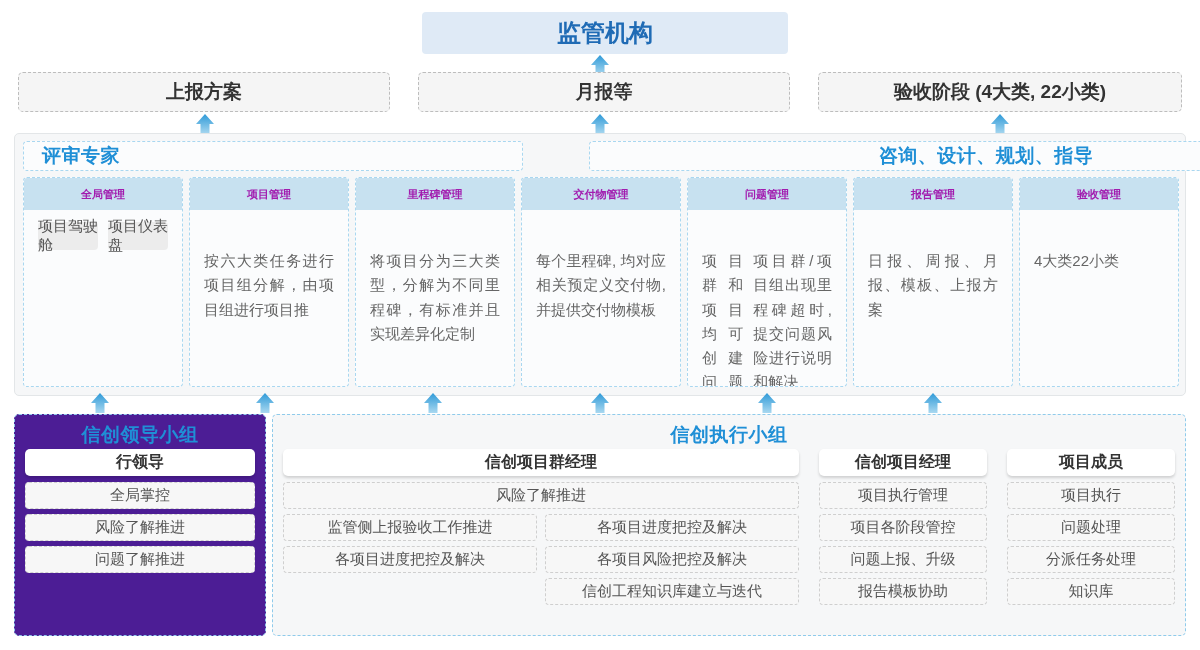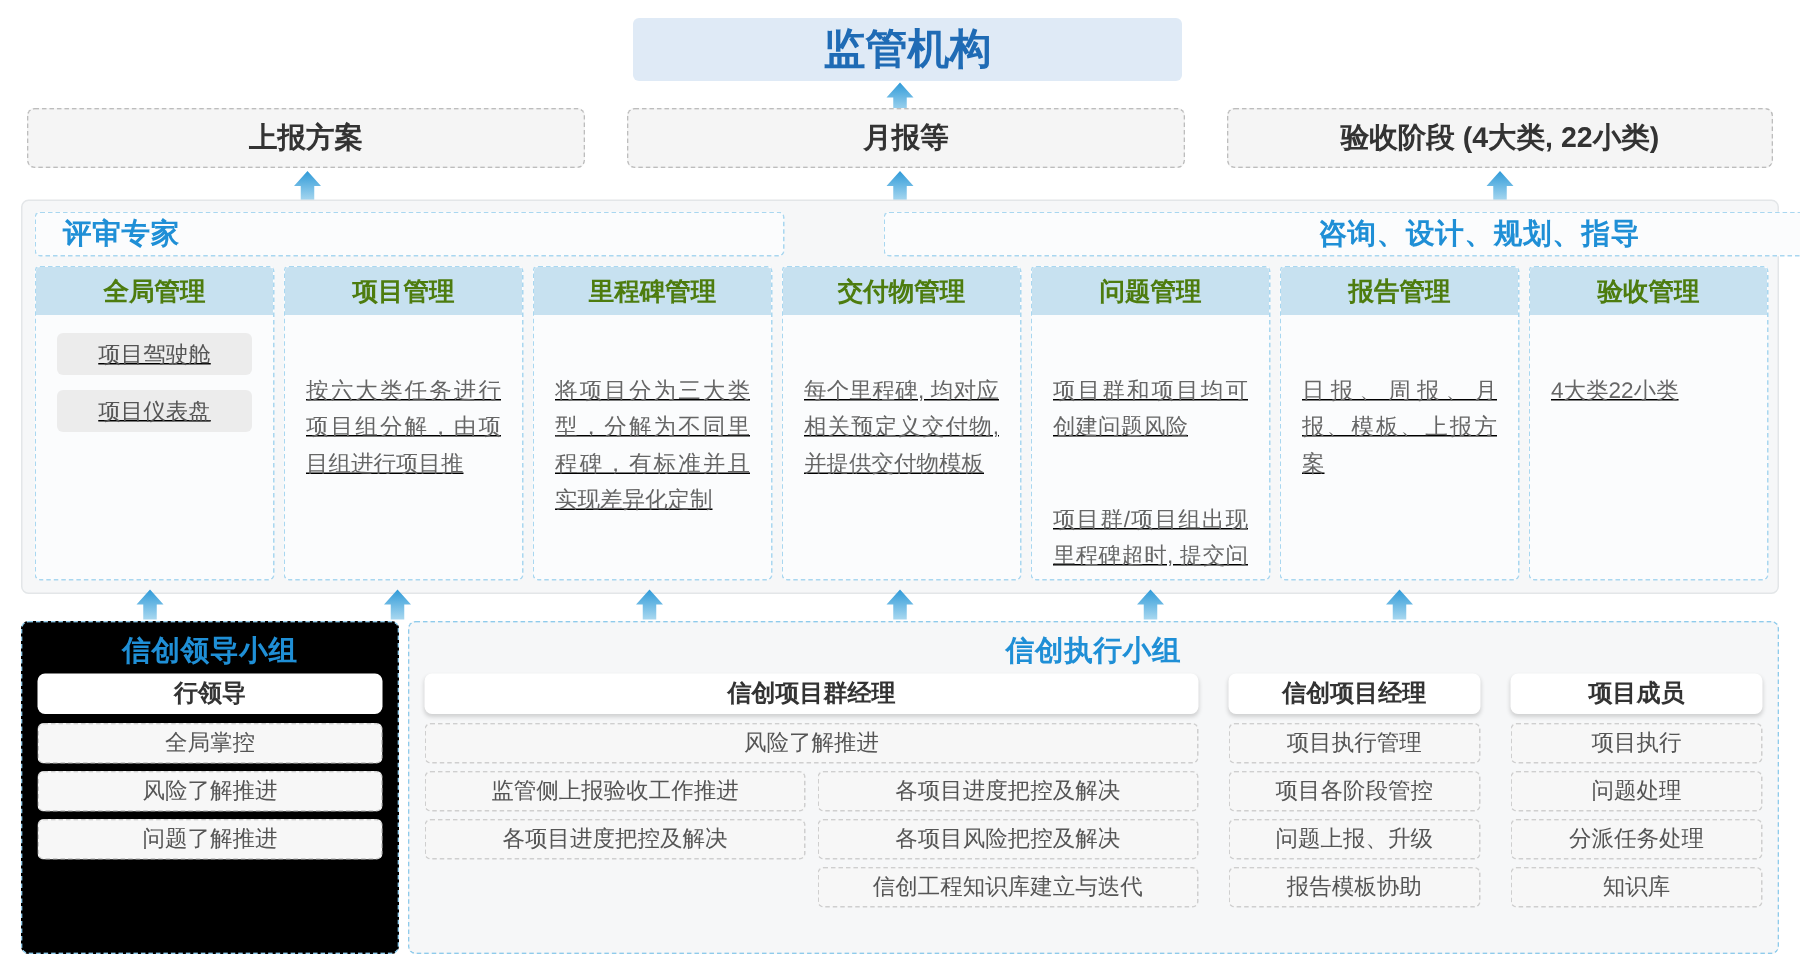--- a/index.html
+++ b/index.html
@@ -18,21 +18,21 @@
     font-size: 19px;
     letter-spacing: .5px;
   }
 
   
   .regulator {
     position: absolute; left: 422px; top: 12px; width: 366px; height: 42px;
     background: #dfeaf6;
     border-radius: 4px;
     display: flex; align-items: center; justify-content: center;
-    color: #1f6bb5; font-weight: bold; font-size: 28px;
+    color: #1f6bb5; font-weight: bold; font-size: 24px;
   }
 
   
   .reportbar { position: absolute; left: 0; top: 72px; width: 1200px; height: 40px; }
   .report {
     position: absolute; top: 0; height: 40px;
     border: 1px dashed #bdbdbd; border-radius: 5px;
     background: #f5f5f5;
     display: flex; align-items: center; justify-content: center;
     font-size: 19px; font-weight: bold; color: #333;
@@ -74,44 +74,44 @@
     border: 1px dashed #a9d7f0;
     border-radius: 4px;
     background: #fbfcfd;
     display: flex; flex-direction: column;
     overflow: hidden;
   }
   .card-head {
     height: 32px; flex: none;
     background: #c7e1f0;
     display: flex; align-items: center; justify-content: center;
-    font-size: 17px; font-weight: bold; color: #4d7c0f;
+    font-size: 11px; font-weight: bold; color: #a21caf;
   }
   .card-body {
     flex: 1 1 auto;
     padding: 12px 14px 8px 14px;
-    display: flex; flex-direction: column; gap: 10px; text-decoration: underline;
+    display: flex; flex-direction: row; gap: 10px;
   }
   .card-text {
     font-size: 15px; color: #666; line-height: 1.62;
     text-align: justify; text-justify: inter-ideograph; margin-top: 27px;
   }
   .pill {
     background: #ececec;
     border-radius: 4px;
     height: 28px;
     display: flex; align-items: center; justify-content: center;
     font-size: 15px; color: #555;
   }
 
   
   .bot-left {
     position: absolute; left: 14px; top: 414px; width: 252px; height: 222px;
     border: 1px dashed #8fcbeb; border-radius: 5px;
-    background: #000000;
+    background: #4c1d95;
     padding: 6px 10px 8px 10px;
   }
   .bot-right {
     position: absolute; left: 272px; top: 414px; width: 914px; height: 222px;
     border: 1px dashed #8fcbeb; border-radius: 5px;
     background: #f6f7f8;
     padding: 6px 10px 8px 10px;
   }
   .grp-title { text-align: center; height: 28px; line-height: 28px; }
   .grp-title.right { text-align: center; }

